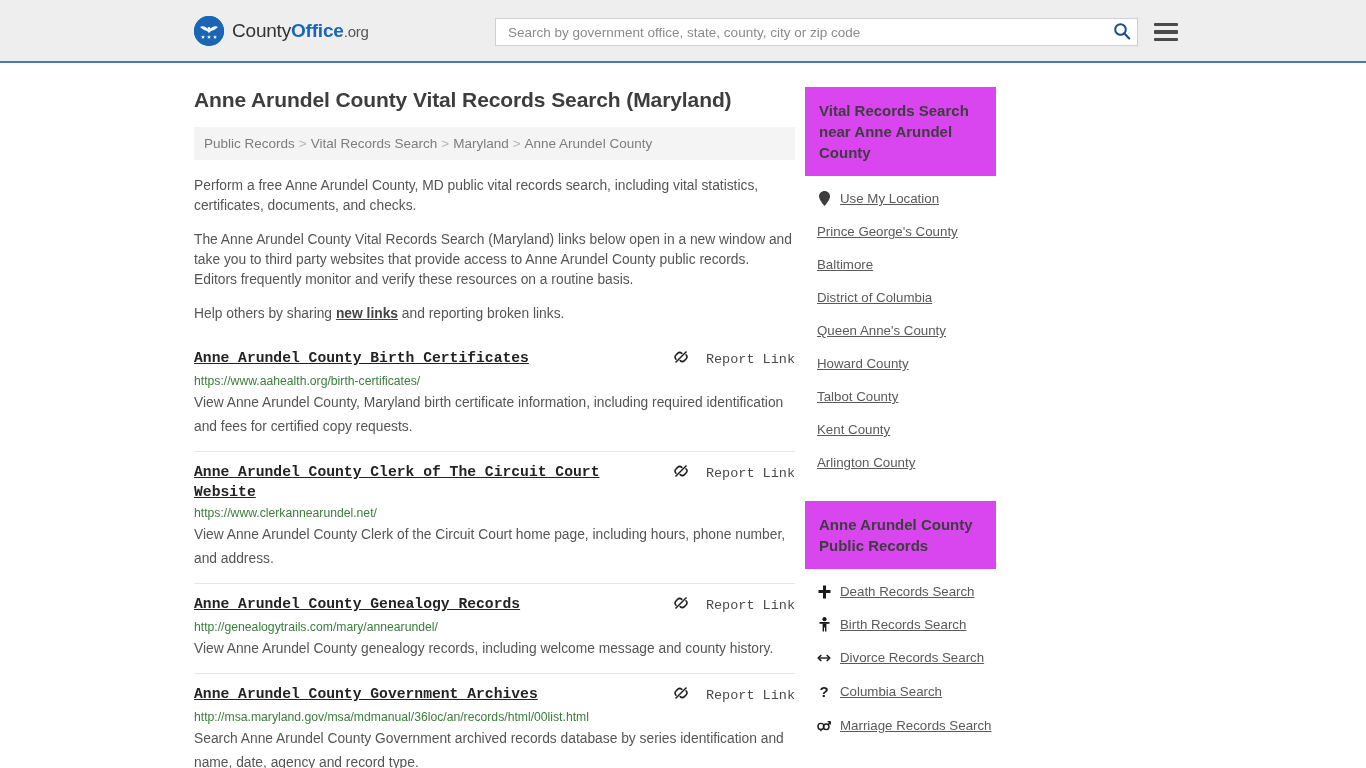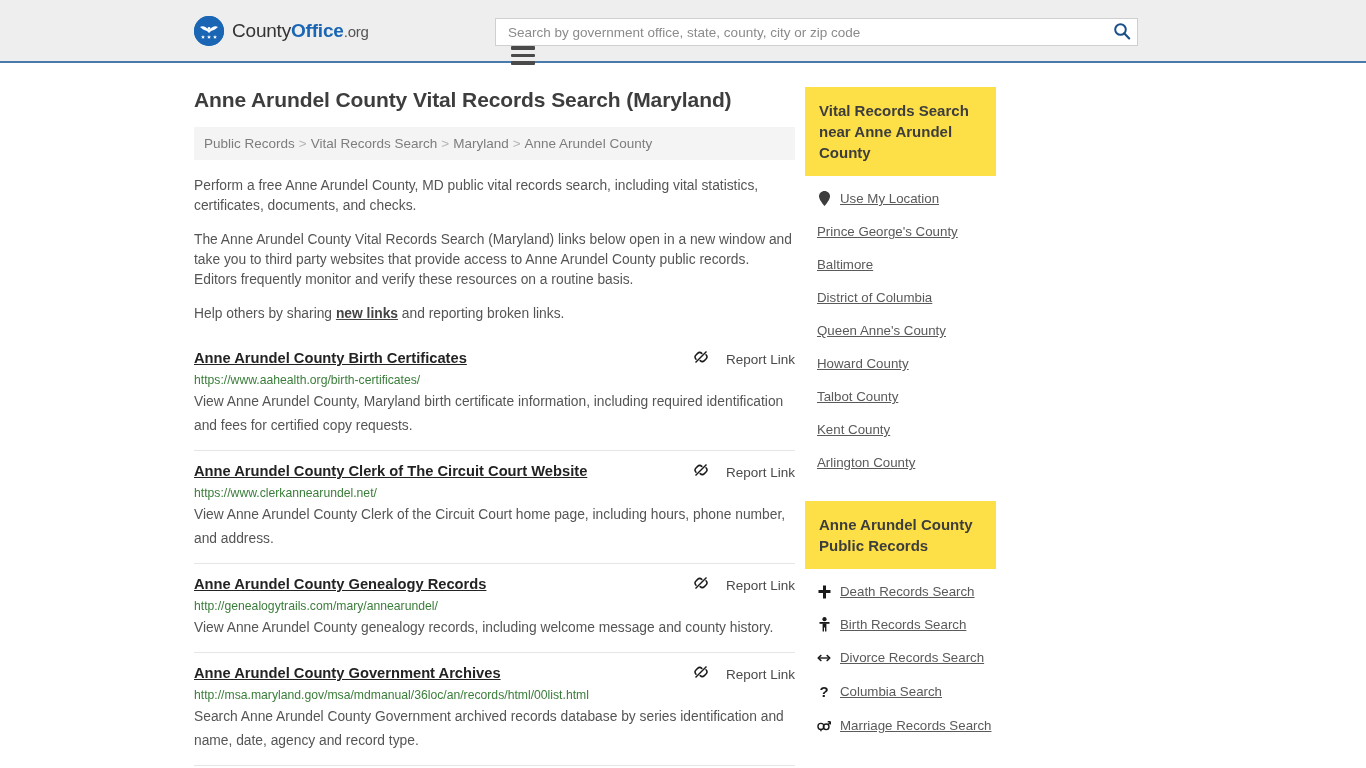--- a/index.html
+++ b/index.html
@@ -47,22 +47,21 @@
   }
   .logo-county { color: #333333; }
   .logo-office { color: #1a66b5; font-weight: bold; }
   .logo-org { color: #555555; font-size: 15px; }
 
   .search-area {
     position: absolute;
     left: 495px;
     top: 18px;
     display: flex;
-    align-items: flex-start;
-    flex-direction: column;
+    align-items: center;
   }
   .search-box {
     width: 643px;
     height: 28px;
     background: #ffffff;
     border: 1px solid #cfcfcf;
     display: flex;
     align-items: center;
     padding: 0 4px 0 10px;
   }
@@ -141,20 +140,21 @@
   
   .result {
     padding: 10px 0 12px 0;
     border-bottom: 1px solid #e6e6e6;
   }
   .result:first-of-type { border-top: 1px solid #e6e6e6; }
   .result-head {
     display: flex;
     align-items: flex-start;
     justify-content: space-between;
+    font-family: Liberation Mono, monospace;
   }
   .result-title {
     font-size: 14.7px;
     font-weight: bold;
     color: #232323;
     text-decoration: underline;
     line-height: 20px;
   }
   .report-link {
     display: flex;
@@ -178,21 +178,21 @@
   }
   .result-desc {
     font-size: 13.8px;
     line-height: 24px;
     color: #555555;
     margin: 0;
   }
 
   
   .side-card-title {
-    background: #fde047;
+    background: #d946ef;
     padding: 13px 14px;
     font-size: 15px;
     font-weight: bold;
     color: #3d3d3d;
     line-height: 21px;
   }
   .side-list { padding: 6px 0 0 0; margin: 0; list-style: none; }
   .side-list li {
     display: flex;
     align-items: center;

